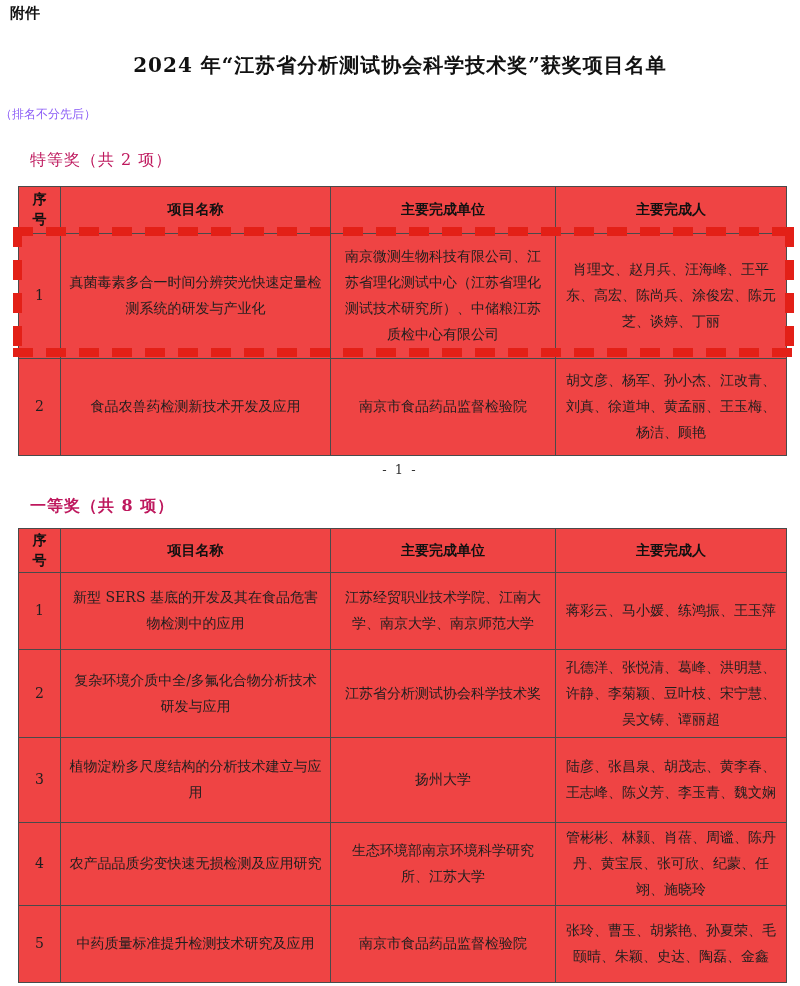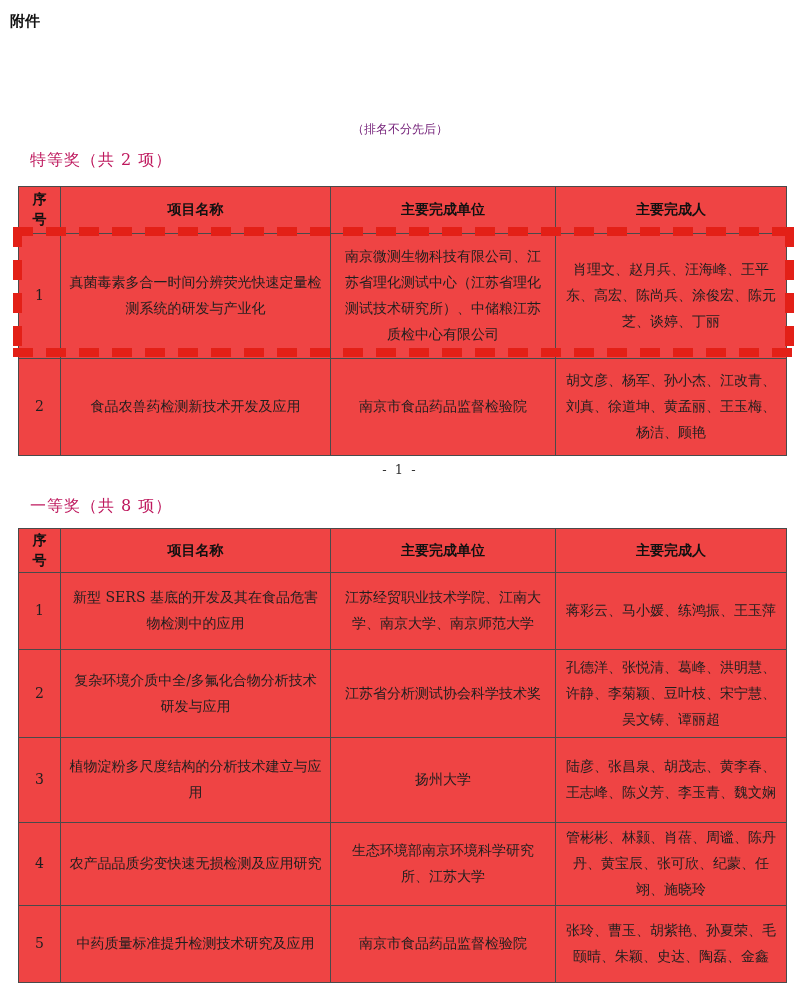--- a/index.html
+++ b/index.html
@@ -5,39 +5,39 @@
   html,body{margin:0;padding:0;background:#fff;}
   .page{
     position:relative;
     width:800px;height:986px;
     background:#ffffff;
     font-family:"DejaVu Serif","Liberation Serif",serif;
     color:#1f1f1f;
     overflow:hidden;
   }
   .attachment{
-    position:absolute;left:10px;top:12px;
+    position:absolute;left:10px;top:4px;
     font-family:"DejaVu Sans","Liberation Sans",sans-serif;
     font-weight:bold;font-size:15px;color:#111;text-align:center;
   }
   .doc-title{
     position:absolute;left:0;top:52px;width:100%;
     text-align:center;font-size:20px;font-weight:bold;
     letter-spacing:1px;color:#111;
   }
   .doc-subtitle{
-    position:absolute;left:0;top:121px;width:100%;
-    text-align:center;font-size:12px;color:#701a75;
+    position:absolute;left:0;top:106px;width:100%;
+    text-align:left;font-size:12px;color:#8b5cf6;
   }
   .section-heading{
     position:absolute;left:30px;
     font-size:16px;color:#be185d;letter-spacing:1px;
   }
   .sec1{top:150px;}
-  .sec2{top:496px;}
+  .sec2{top:496px;font-weight:bold;}
   .page-number{
     position:absolute;left:0;top:462px;width:100%;
     text-align:center;font-size:13px;color:#333;letter-spacing:2px;
   }
   table.award{
     position:absolute;left:18px;
     border-collapse:collapse;table-layout:fixed;
     width:768px;background:#ef4444;
   }
   .t1{top:186px;}
@@ -82,20 +82,21 @@
   .hl-left{left:0;}
   .hl-right{right:0;}
 </style>
 </head>
 <body>
 
 <div class="page">
 
   <div class="attachment">附件</div>
 
+  <div class="doc-title">2024 年“江苏省分析测试协会科学技术奖”获奖项目名单</div>
 
   <div class="doc-subtitle">（排名不分先后）</div>
 
   <div class="section-heading sec1">特等奖（共 2 项）</div>
 
   <table class="award t1">
     <colgroup>
         <col class="c-no">
         <col class="c-project">
         <col class="c-org">

